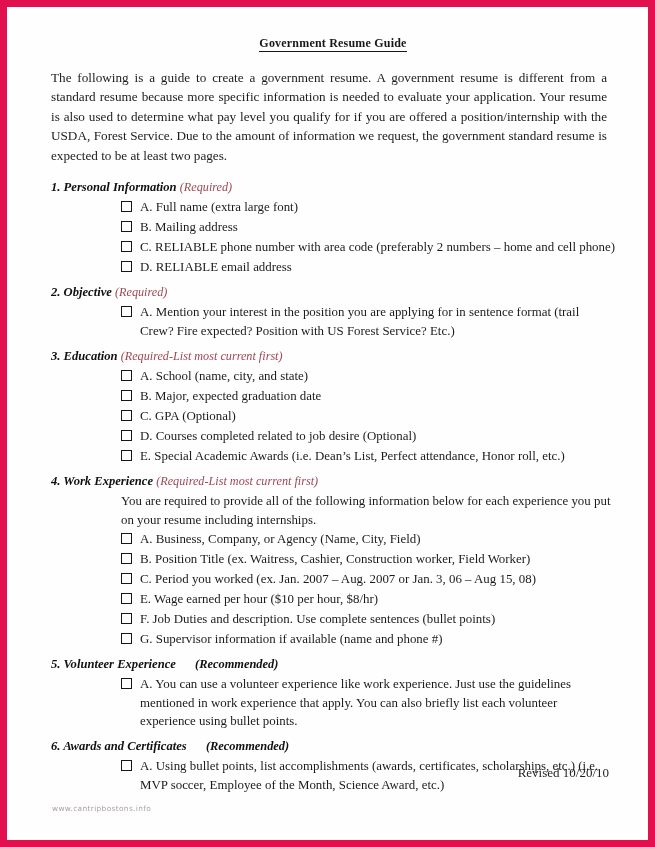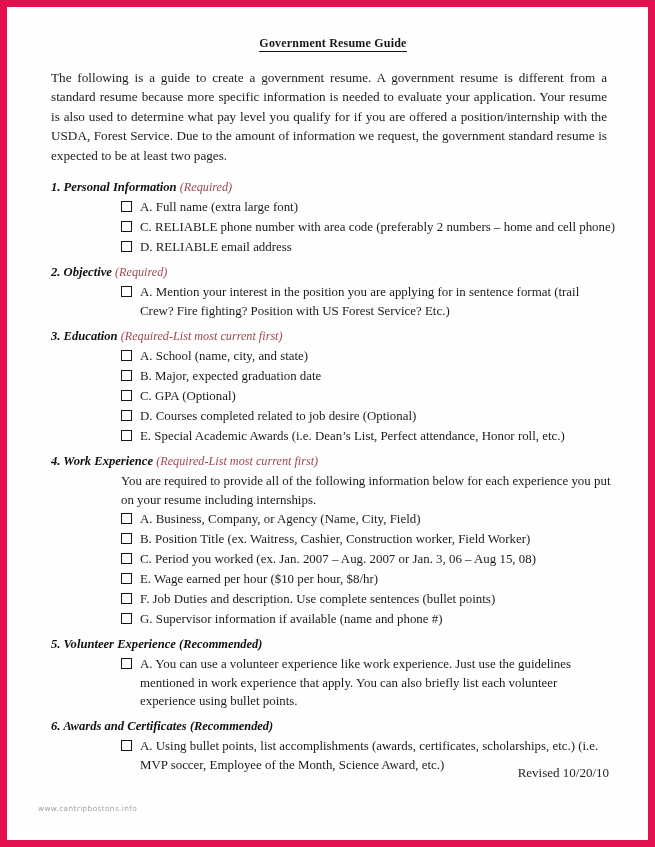--- a/index.html
+++ b/index.html
@@ -66,20 +66,21 @@
   .sec-head .annot-req{
     color:#9d4a55;
     font-weight:normal;
     font-size:12.2px;
   }
   .sec-head .annot-rec{
     color:#141414;
     font-weight:bold;
     font-style:italic;
     font-size:12.4px;
+    margin-left:16px;
   }
 
   .lead{
     font-size:12.9px;
     line-height:18.6px;
     margin:0 0 1px 0;
     padding-left:70px;
     color:#1f1f1f;
   }
 
@@ -106,21 +107,21 @@
 
   .revised{
     position:absolute;
     right:32px;
     bottom:52px;
     font-size:13px;
     color:#1f1f1f;
   }
   .watermark{
     position:absolute;
-    left:24px;
+    left:38px;
     bottom:20px;
     font-family:"DejaVu Sans","Liberation Sans",sans-serif;
     font-size:7.4px;
     letter-spacing:.35px;
     color:#9b8f98;
     opacity:.85;
   }
 </style>
 </head>
 <body>
@@ -138,37 +139,38 @@
       <div id="sections">
           <div class="section">
             <div class="sec-head"><span class="num">1.</span><span> Personal Information </span><span class="annot-req">(Required)</span></div>
             <ul class="items">
               <li>
                 <span class="cbx"></span>
                 <span class="txt">A. Full name (extra large font)</span>
               </li>
               <li>
                 <span class="cbx"></span>
+                <span class="txt">B. Mailing address</span>
               </li>
               <li>
                 <span class="cbx"></span>
                 <span class="txt">C. RELIABLE phone number with area code (preferably 2 numbers – home and cell phone)</span>
               </li>
               <li>
                 <span class="cbx"></span>
                 <span class="txt">D. RELIABLE email address</span>
               </li>
             </ul>
           </div>
           <div class="section">
             <div class="sec-head"><span class="num">2.</span><span> Objective </span><span class="annot-req">(Required)</span></div>
             <ul class="items">
               <li>
                 <span class="cbx"></span>
-                <span class="txt">A. Mention your interest in the position you are applying for in sentence format (trail Crew? Fire fighting? Position with US Forest Service? Etc.)</span>
+                <span class="txt">A. Mention your interest in the position you are applying for in sentence format (trail Crew? Fire expected? Position with US Forest Service? Etc.)</span>
               </li>
             </ul>
           </div>
           <div class="section">
             <div class="sec-head"><span class="num">3.</span><span> Education </span><span class="annot-req">(Required-List most current first)</span></div>
             <ul class="items">
               <li>
                 <span class="cbx"></span>
                 <span class="txt">A. School (name, city, and state)</span>
               </li>

